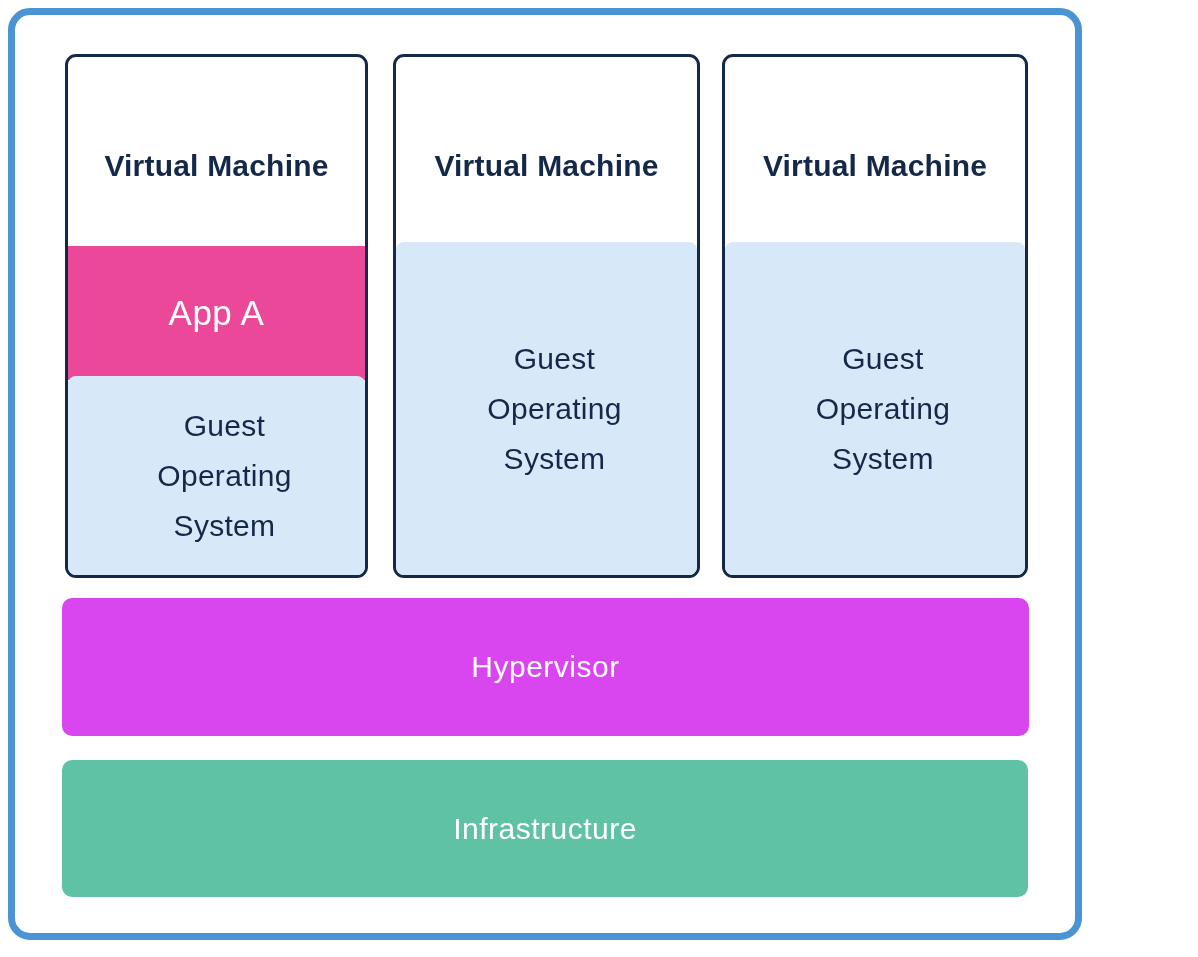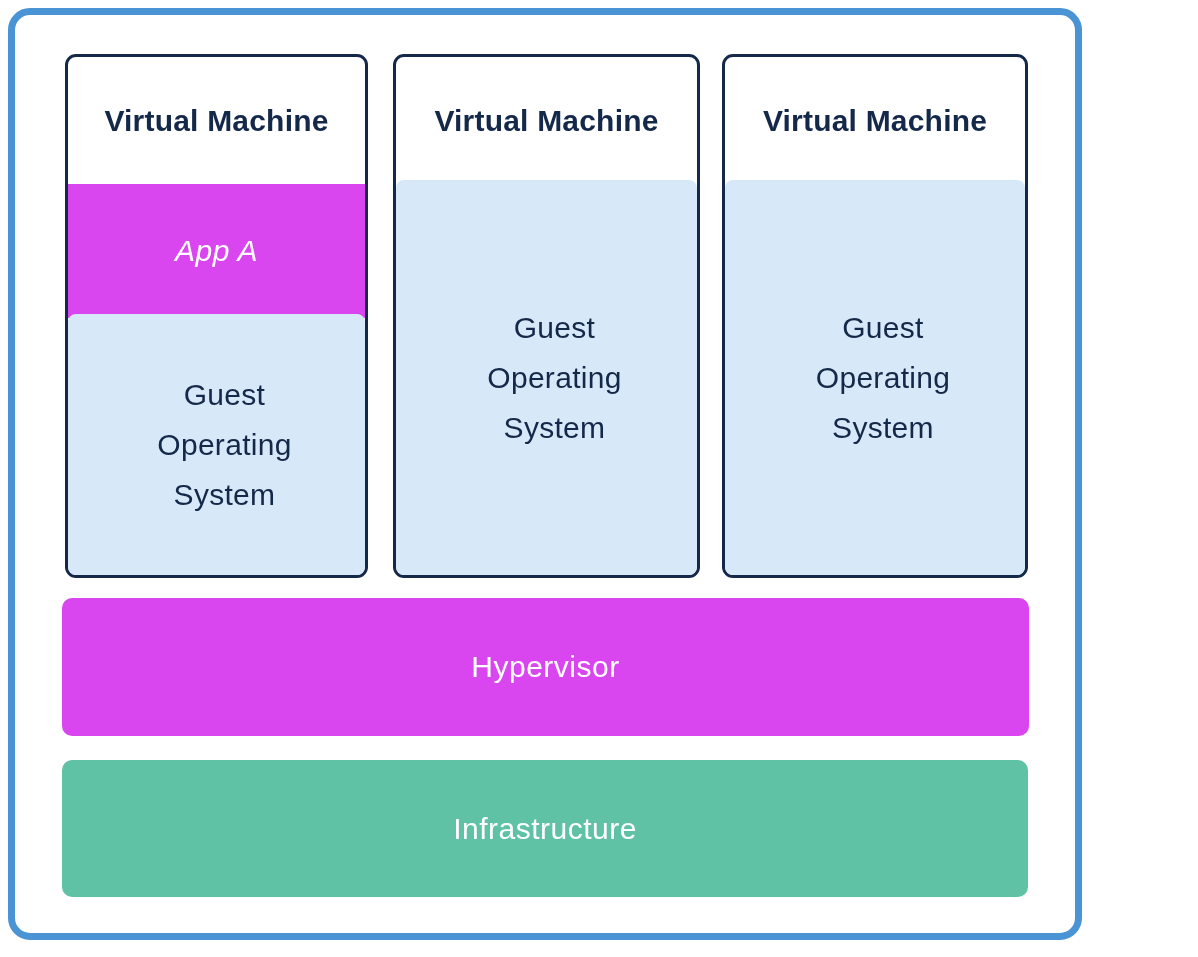--- a/index.html
+++ b/index.html
@@ -35,39 +35,39 @@
     border-radius: 11px;
     background: #ffffff;
     overflow: hidden;
     display: flex;
     flex-direction: column;
   }
   .vm-1 { left: 65px;  width: 303px; }
   .vm-2 { left: 393px; width: 307px; }
   .vm-3 { left: 722px; width: 306px; }
   .vm-title {
-    height: 127px;
+    height: 161px;
     display: flex;
     align-items: center;
     justify-content: center;
     font-size: 30px;
     font-weight: bold;
     letter-spacing: 0.2px;
     color: #142849;
+    margin-top: 28px;
   }
   .vm-app {
     height: 134px;
-    background: #d946ef;
+    background: #ec4899;
     color: #ffffff;
     display: flex;
     align-items: center;
     justify-content: center;
-    font-size: 30px;
+    font-size: 35px;
     letter-spacing: 0.5px;
-    font-style: italic;
   }
   .vm-os {
     flex: 1;
     background: #D7E9F8;
     border-radius: 8px 8px 0 0;
     margin-top: -4px;
     color: #142849;
     display: flex;
     flex-direction: column;
     align-items: center;

